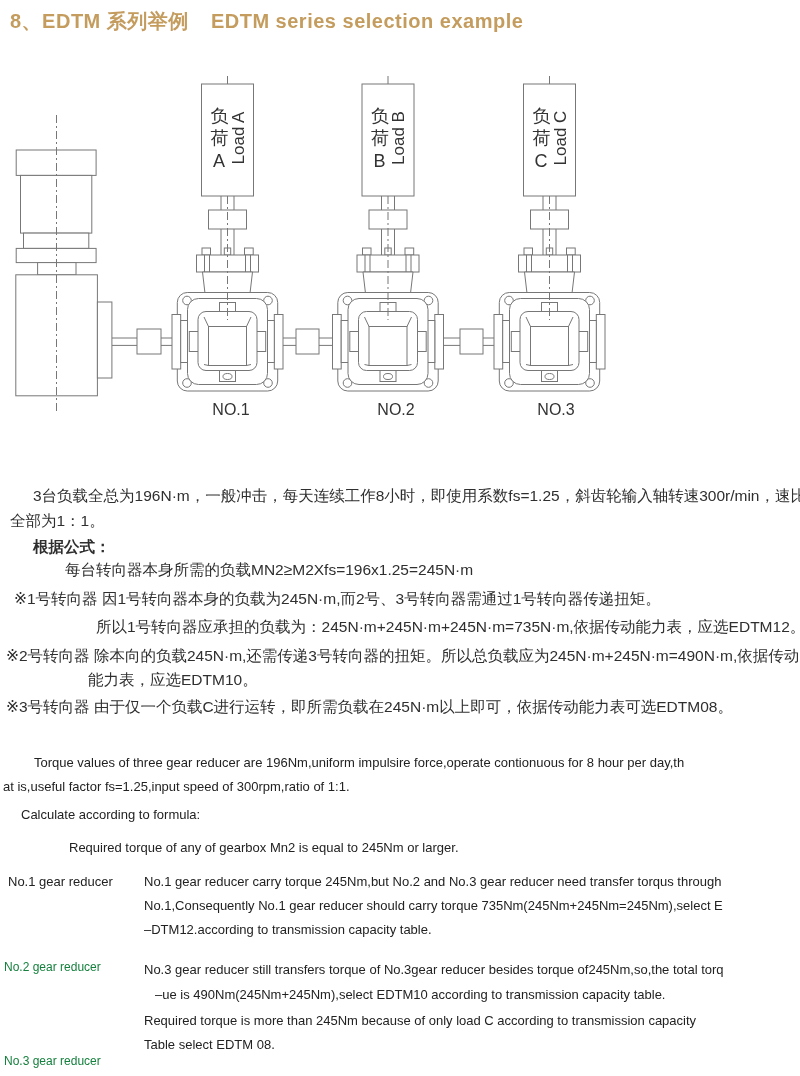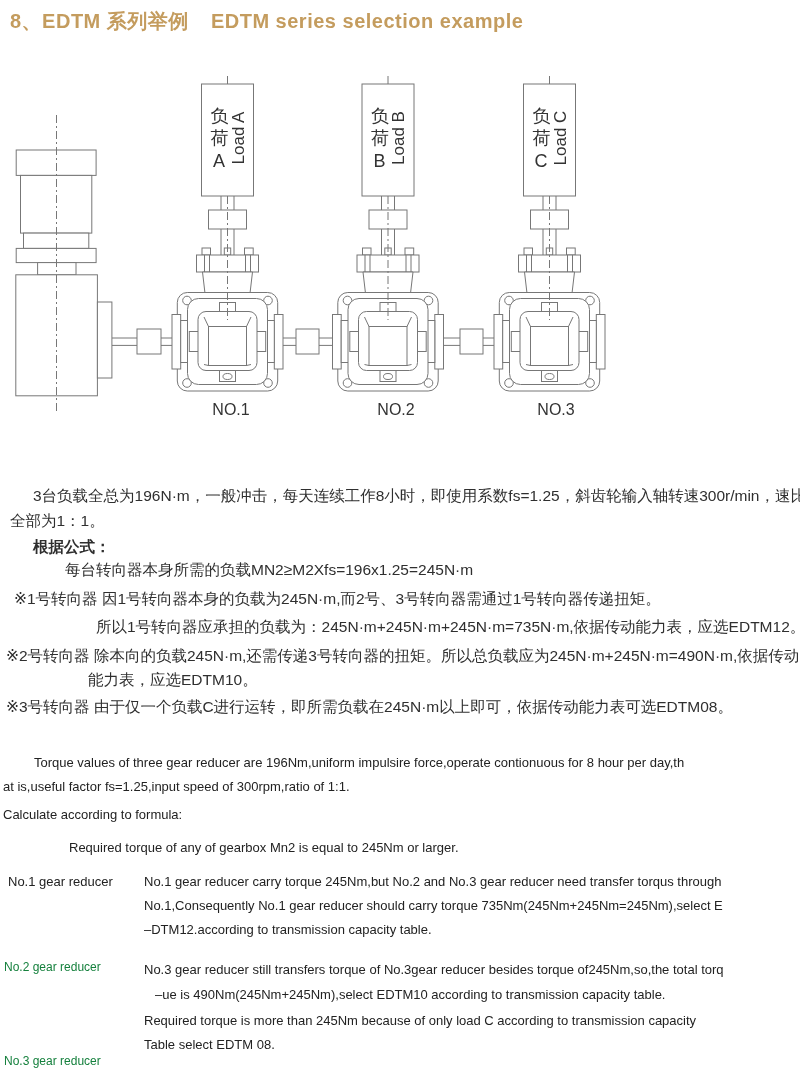--- a/index.html
+++ b/index.html
@@ -150,21 +150,21 @@
 <div class="abs zh-line" style="left:33px;top:537px;font-weight:bold;">根据公式：</div>
 <div class="abs zh-line" style="left:65px;top:560px;">每台转向器本身所需的负载MN2≥M2Xfs=196x1.25=245N·m</div>
 <div class="abs zh-line" style="left:14px;top:589px;">※1号转向器 因1号转向器本身的负载为245N·m,而2号、3号转向器需通过1号转向器传递扭矩。</div>
 <div class="abs zh-line" style="left:96px;top:617px;">所以1号转向器应承担的负载为：245N·m+245N·m+245N·m=735N·m,依据传动能力表，应选EDTM12。</div>
 <div class="abs zh-line" style="left:6px;top:646px;">※2号转向器 除本向的负载245N·m,还需传递3号转向器的扭矩。所以总负载应为245N·m+245N·m=490N·m,依据传动</div>
 <div class="abs zh-line" style="left:88px;top:670px;">能力表，应选EDTM10。</div>
 <div class="abs zh-line" style="left:6px;top:697px;">※3号转向器 由于仅一个负载C进行运转，即所需负载在245N·m以上即可，依据传动能力表可选EDTM08。</div>
 
 <div class="abs en-line" style="left:34px;top:755px;">Torque values of three gear reducer are 196Nm,uniform impulsire force,operate contionuous for 8 hour per day,th</div>
 <div class="abs en-line" style="left:3px;top:779px;">at is,useful factor fs=1.25,input speed of 300rpm,ratio of 1:1.</div>
-<div class="abs en-line" style="left:3px;top:807px;">Calculate according to formula:</div>
+<div class="abs en-line" style="left:21px;top:807px;">Calculate according to formula:</div>
 <div class="abs en-line" style="left:69px;top:840px;">Required torque of any of gearbox Mn2 is equal to 245Nm or larger.</div>
 
 <div class="abs en-line" style="left:8px;top:874px;text-align:center;">No.1 gear reducer</div>
 <div class="abs en-line" style="left:144px;top:874px;">No.1 gear reducer carry torque 245Nm,but No.2 and No.3 gear reducer need transfer torqus through</div>
 <div class="abs en-line" style="left:144px;top:898px;">No.1,Consequently No.1 gear reducer should carry torque 735Nm(245Nm+245Nm=245Nm),select E</div>
 <div class="abs en-line" style="left:144px;top:922px;">–DTM12.according to transmission capacity table.</div>
 
 <div class="abs reducer-label" style="left:4px;top:960px;">No.2 gear reducer</div>
 <div class="abs en-line" style="left:144px;top:962px;">No.3 gear reducer still transfers torque of No.3gear reducer besides torque of245Nm,so,the total torq</div>
 <div class="abs en-line" style="left:155px;top:987px;">–ue is 490Nm(245Nm+245Nm),select EDTM10 according to transmission capacity table.</div>

